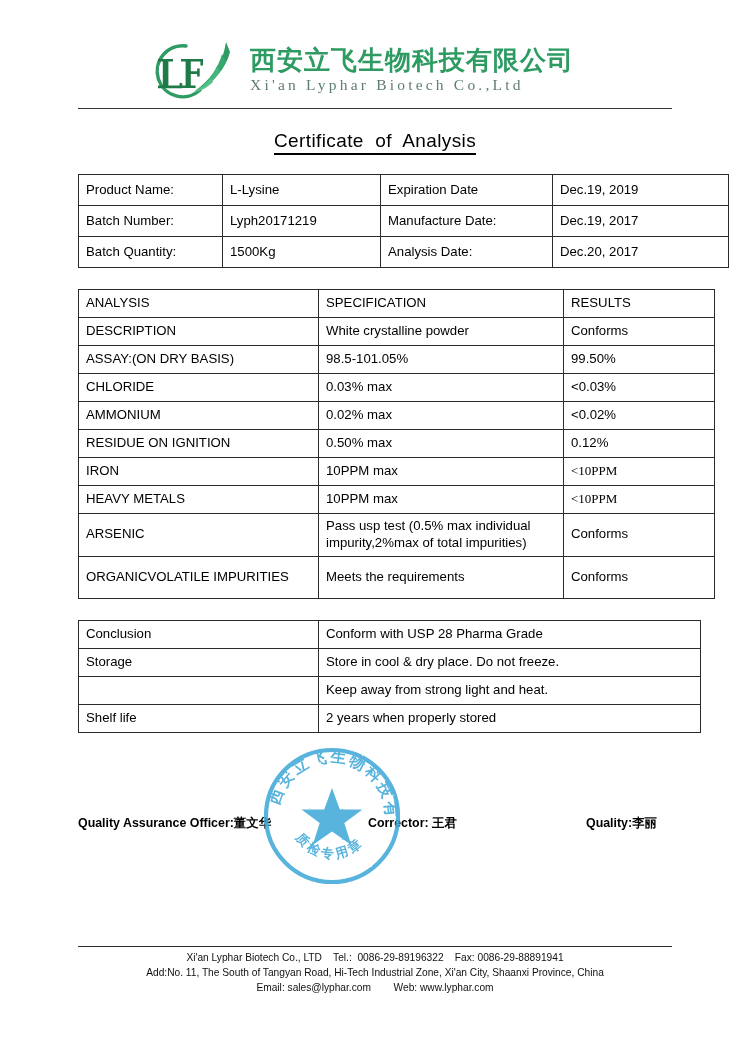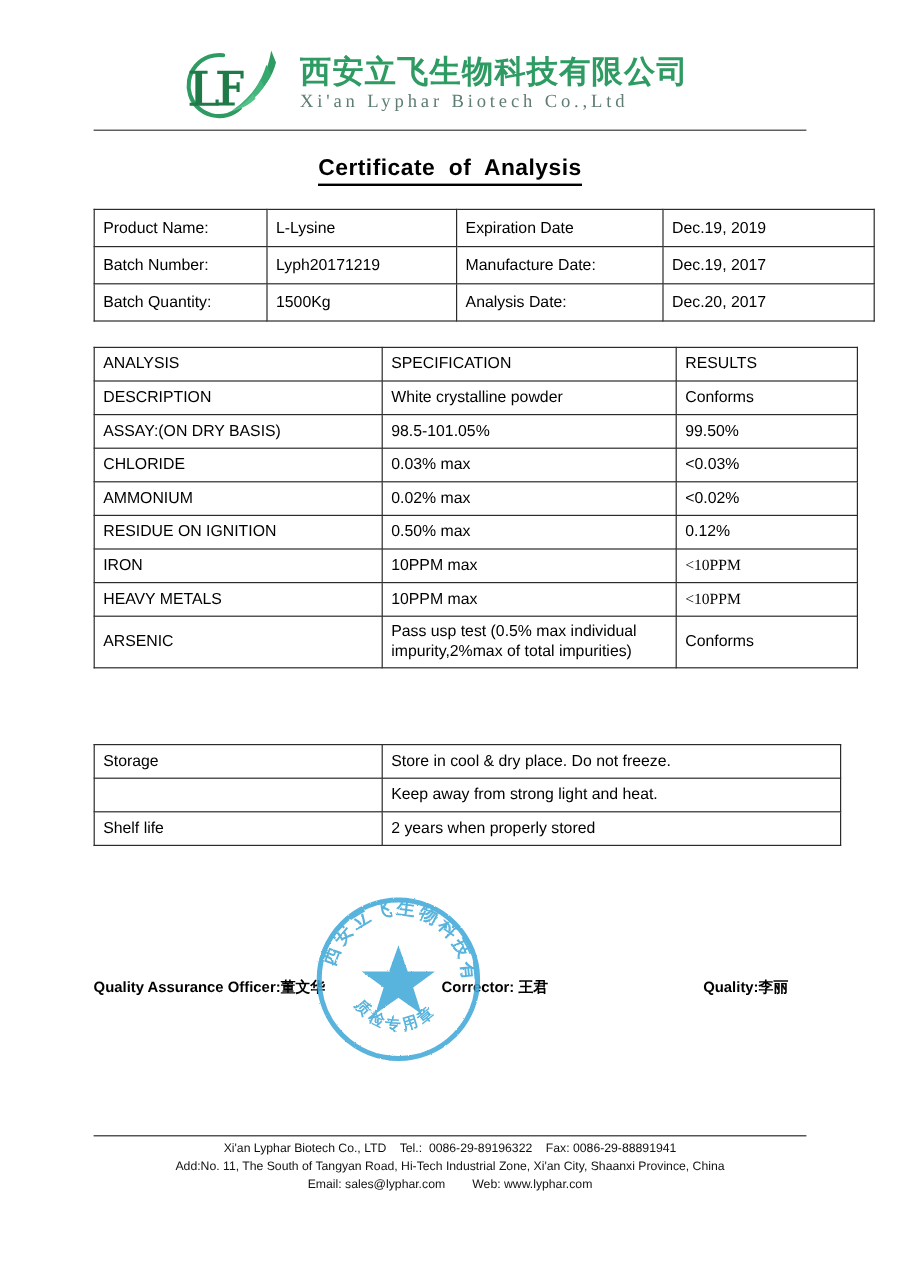--- a/index.html
+++ b/index.html
@@ -72,21 +72,21 @@
   }
 
   
   .doc-title {
     position: absolute;
     left: 0;
     top: 130px;
     width: 750px;
     text-align: center;
     font-size: 19px;
-    font-weight: bold;
+    font-weight: normal;
     letter-spacing: 0.4px;
   }
   .doc-title span {
     border-bottom: 2.2px solid #000;
     padding-bottom: 2px;
     white-space: pre;
   }
 
   
   table.grid {
@@ -292,25 +292,34 @@
       <tr>
         <td class="c0">HEAVY METALS</td>
         <td class="c1">10PPM max</td>
         <td class="c2 serifish">&lt;10PPM</td>
       </tr>
       <tr class="tall">
         <td class="c0">ARSENIC</td>
         <td class="c1">Pass usp test (0.5% max individual impurity,2%max of total impurities)</td>
         <td class="c2">Conforms</td>
       </tr>
+      <tr class="tall">
+        <td class="c0">ORGANICVOLATILE IMPURITIES</td>
+        <td class="c1">Meets the requirements</td>
+        <td class="c2">Conforms</td>
+      </tr>
     </tbody>
   </table>
 
   <table class="grid" id="conclusion-table">
     <tbody>
+      <tr>
+        <td class="c0">Conclusion</td>
+        <td class="c1">Conform with USP 28 Pharma Grade</td>
+      </tr>
       <tr>
         <td class="c0">Storage</td>
         <td class="c1">Store in cool &amp; dry place. Do not freeze.</td>
       </tr>
       <tr>
         <td class="c0"></td>
         <td class="c1">Keep away from strong light and heat.</td>
       </tr>
       <tr>
         <td class="c0">Shelf life</td>

